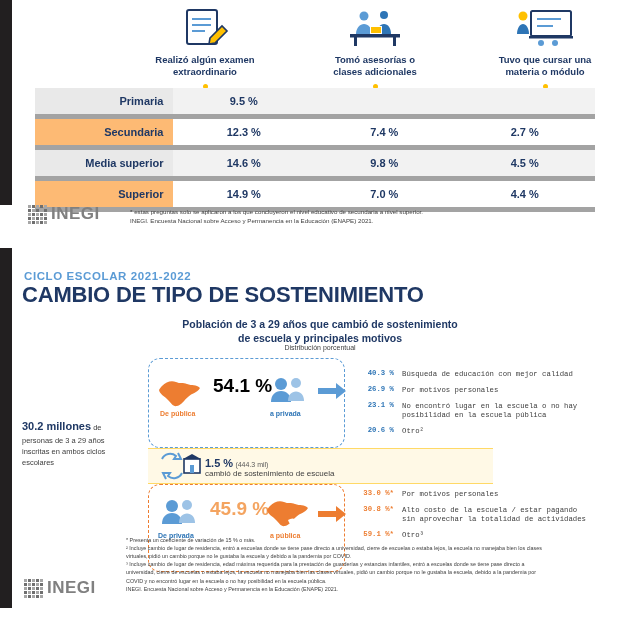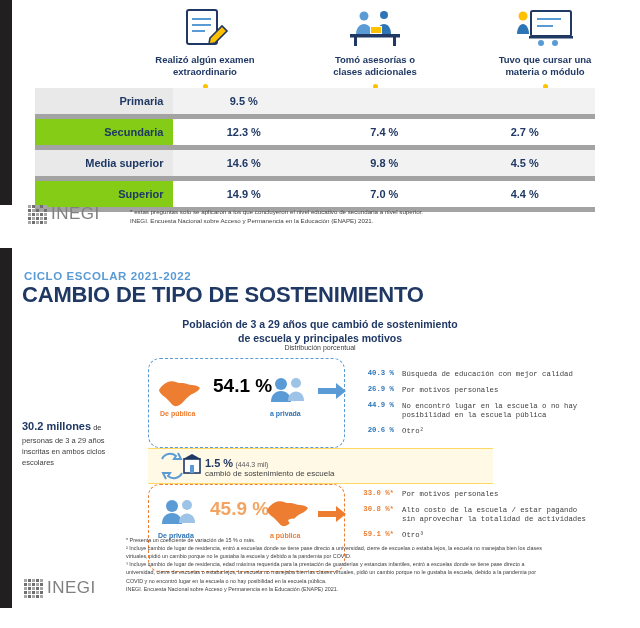--- a/index.html
+++ b/index.html
@@ -66,21 +66,21 @@
     font-size: 11px;
     color: #1f3864;
     border-bottom: 5px solid #a3a3a3;
   }
   td.rowlabel {
     width: 130px;
     text-align: right;
     padding-right: 10px;
     font-weight: bold;
     font-size: 10.5px;
-    background: #84cc16;
+    background: #fdba74;
   }
   td.val {
     width: 143px;
     text-align: center;
     font-weight: bold;
     font-size: 11.5px;
   }
   tr.shaded td.val { background: #f2f2f2; }
   tr.shaded td.rowlabel { background: #e9e9e9; }
 
@@ -93,21 +93,21 @@
   .logo-mark {
     display: grid;
     grid-template-columns: repeat(5, 3px);
     grid-template-rows: repeat(5, 3px);
     gap: 1px;
   }
   .logo-mark i { background: #a6a6a6; display:block; }
   .logo-mark i.d { background: #6f6f6f; }
   .logo-text {
     font-size: 17px;
-    font-weight: normal;
+    font-weight: bold;
     color: #808080;
     letter-spacing: 0.5px;
   }
 
   .footnote-top {
     position: absolute;
     left: 130px; top: 208px;
     width: 470px;
     font-size: 6.2px;
     color: #404040;
@@ -423,21 +423,21 @@
   <div class="bullets blue" style="left:348px; top:122px;">
     <div class="row">
       <div class="pc">40.3 %</div>
       <div class="tx">Búsqueda de educación con mejor calidad</div>
     </div>
     <div class="row">
       <div class="pc">26.9 %</div>
       <div class="tx">Por motivos personales</div>
     </div>
     <div class="row">
-      <div class="pc">44.9 %</div>
+      <div class="pc">23.1 %</div>
       <div class="tx">No encontró lugar en la escuela o no hay posibilidad en la escuela pública</div>
     </div>
     <div class="row">
       <div class="pc">20.6 %</div>
       <div class="tx">Otro²</div>
     </div>
   </div>
 
   <div class="midband"></div>
   <div style="position:absolute; left:158px; top:205px;">

